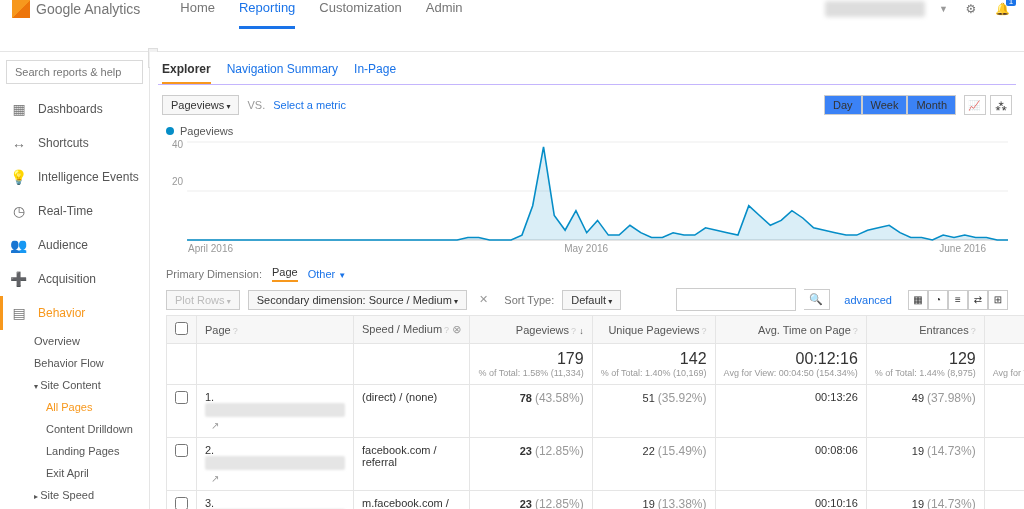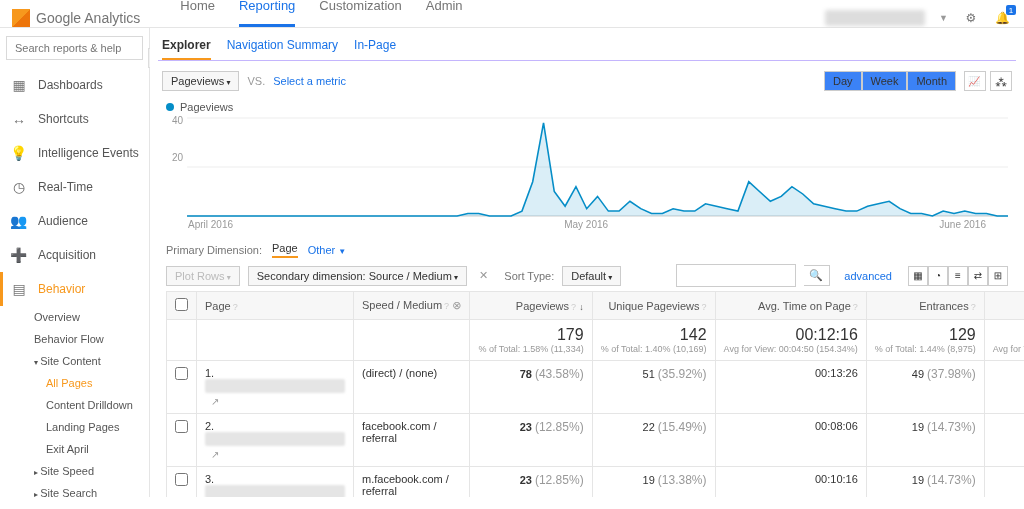--- a/index.html
+++ b/index.html
@@ -1,19 +1,19 @@
 <!DOCTYPE html>
 <html><head>
 <meta charset="utf-8">
 <style>
 * { margin: 0; padding: 0; box-sizing: border-box; }
 body { font-family: Arial, sans-serif; font-size: 12px; color: #333; background: #fff; width: 1024px; height: 509px; overflow: hidden; position: relative; }
 
 
-.header { height: 28px; display: flex; align-items: flex-end; padding: 0 12px; border-bottom: 1px solid #e5e5e5; }
+.header { height: 52px; display: flex; align-items: flex-start; padding: 0 12px; border-bottom: 1px solid #e5e5e5; }
 .logo { display: flex; align-items: center; gap: 6px; margin-right: 40px; }
 .logo-icon { width: 18px; height: 18px; background: linear-gradient(135deg, #f7981d 50%, #ed750a 50%); }
 .logo-text { color: #757575; font-size: 14px; }
 .topnav { display: flex; gap: 24px; }
 .topnav-item { color: #757575; font-size: 13px; padding-bottom: 11px; cursor: pointer; }
 .topnav-item.active { color: #1a73e8; border-bottom: 3px solid #1a73e8; }
 .header-right { margin-left: auto; display: flex; align-items: center; gap: 14px; }
 .account-blur { width: 100px; height: 16px; background: #ddd; border-radius: 2px; filter: blur(2px); }
 .gear-icon, .bell-icon { width: 18px; height: 18px; display: flex; align-items: center; justify-content: center; color: #757575; cursor: pointer; }
 .bell-badge { position: relative; }

